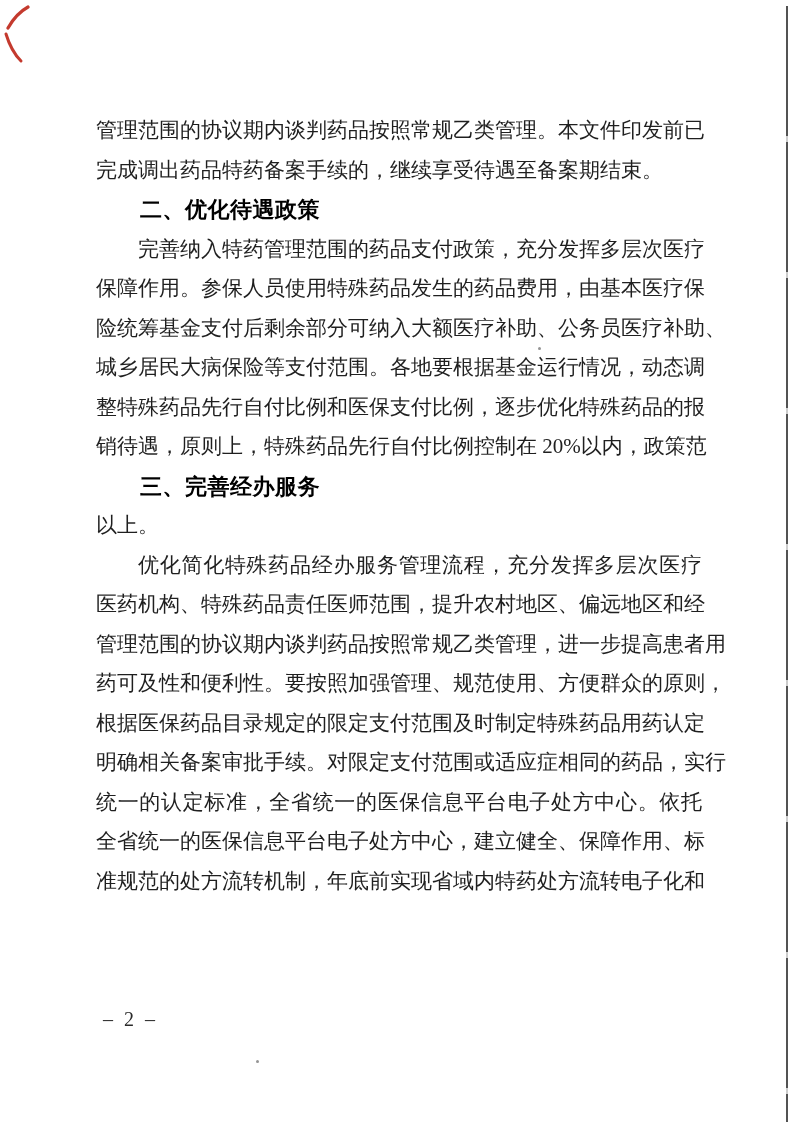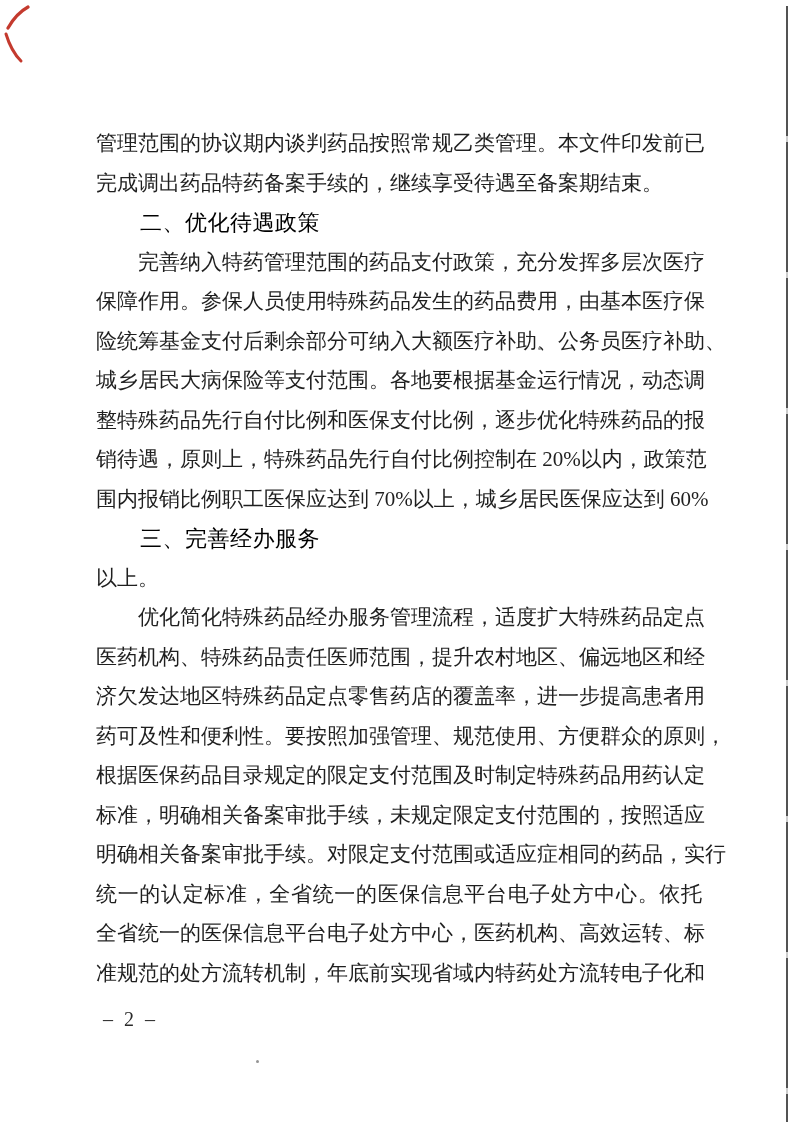--- a/index.html
+++ b/index.html
@@ -11,21 +11,21 @@
     position: relative;
     width: 794px;
     height: 1122px;
     background: #ffffff;
     overflow: hidden;
     font-family: "Liberation Serif", "DejaVu Serif", serif;
   }
   .text-block {
     position: absolute;
     left: 96px;
-    top: 124px;
+    top: 111px;
     width: 606px;
     color: #1f1f1f;
   }
   .line {
     height: 39.5px;
     line-height: 39.5px;
     font-size: 21px;
     white-space: nowrap;
     text-align: justify;
     text-align-last: justify;
@@ -35,21 +35,21 @@
   }
   .line.end {
     text-align-last: left;
     -moz-text-align-last: left;
   }
   .line.indent {
     text-indent: 2em;
   }
   .line.heading {
     font-family: "Liberation Sans", "DejaVu Sans", sans-serif;
-    font-weight: 400;
+    font-weight: 700;
     font-size: 22px;
     color: #000000;
     text-align-last: left;
     -moz-text-align-last: left;
     text-indent: 2em;
     letter-spacing: 0.5px;
   }
   .page-number {
     position: absolute;
     left: 103px;
@@ -101,32 +101,30 @@
   <div class="text-block">
     <div class="line fill">管理范围的协议期内谈判药品按照常规乙类管理。本文件印发前已</div>
     <div class="line end">完成调出药品特药备案手续的，继续享受待遇至备案期结束。</div>
     <div class="line heading">二、优化待遇政策</div>
     <div class="line fill indent">完善纳入特药管理范围的药品支付政策，充分发挥多层次医疗</div>
     <div class="line fill">保障作用。参保人员使用特殊药品发生的药品费用，由基本医疗保</div>
     <div class="line fill">险统筹基金支付后剩余部分可纳入大额医疗补助、公务员医疗补助、</div>
     <div class="line fill">城乡居民大病保险等支付范围。各地要根据基金运行情况，动态调</div>
     <div class="line fill">整特殊药品先行自付比例和医保支付比例，逐步优化特殊药品的报</div>
     <div class="line fill">销待遇，原则上，特殊药品先行自付比例控制在 20%以内，政策范</div>
-    <div class="line fill">围内报销比例职工医保应达到 70%以上，城乡居民医保应达到 60%</div>
     <div class="line heading">三、完善经办服务</div>
     <div class="line end">以上。</div>
-    <div class="line fill indent">优化简化特殊药品经办服务管理流程，适度扩大特殊药品定点</div>
+    <div class="line fill indent">优化简化特殊药品经办服务管理流程，充分发挥多层次医疗</div>
     <div class="line fill">医药机构、特殊药品责任医师范围，提升农村地区、偏远地区和经</div>
-    <div class="line fill">济欠发达地区特殊药品定点零售药店的覆盖率，进一步提高患者用</div>
+    <div class="line fill">管理范围的协议期内谈判药品按照常规乙类管理，进一步提高患者用</div>
     <div class="line fill">药可及性和便利性。要按照加强管理、规范使用、方便群众的原则，</div>
     <div class="line fill">根据医保药品目录规定的限定支付范围及时制定特殊药品用药认定</div>
-    <div class="line fill">标准，明确相关备案审批手续，未规定限定支付范围的，按照适应</div>
     <div class="line fill">明确相关备案审批手续。对限定支付范围或适应症相同的药品，实行</div>
     <div class="line fill">统一的认定标准，全省统一的医保信息平台电子处方中心。依托</div>
-    <div class="line fill">全省统一的医保信息平台电子处方中心，医药机构、高效运转、标</div>
+    <div class="line fill">全省统一的医保信息平台电子处方中心，建立健全、保障作用、标</div>
     <div class="line fill">准规范的处方流转机制，年底前实现省域内特药处方流转电子化和</div>
   </div>
 
   <div class="page-number">– 2 –</div>
 
   <div class="speck" style="left:538px; top:347px;"></div>
   <div class="speck" style="left:256px; top:1060px;"></div>
 
 </div>
 

